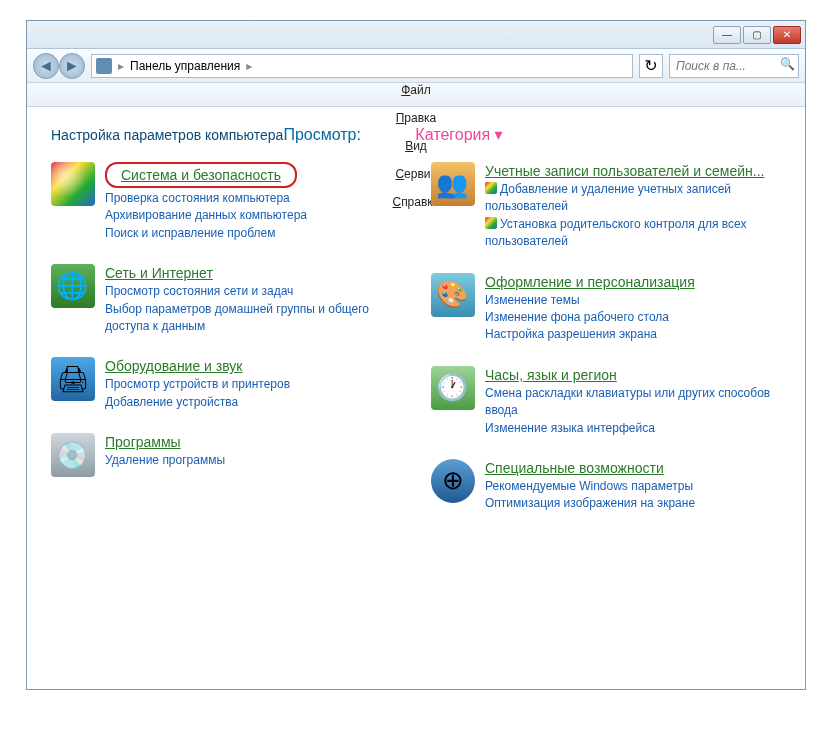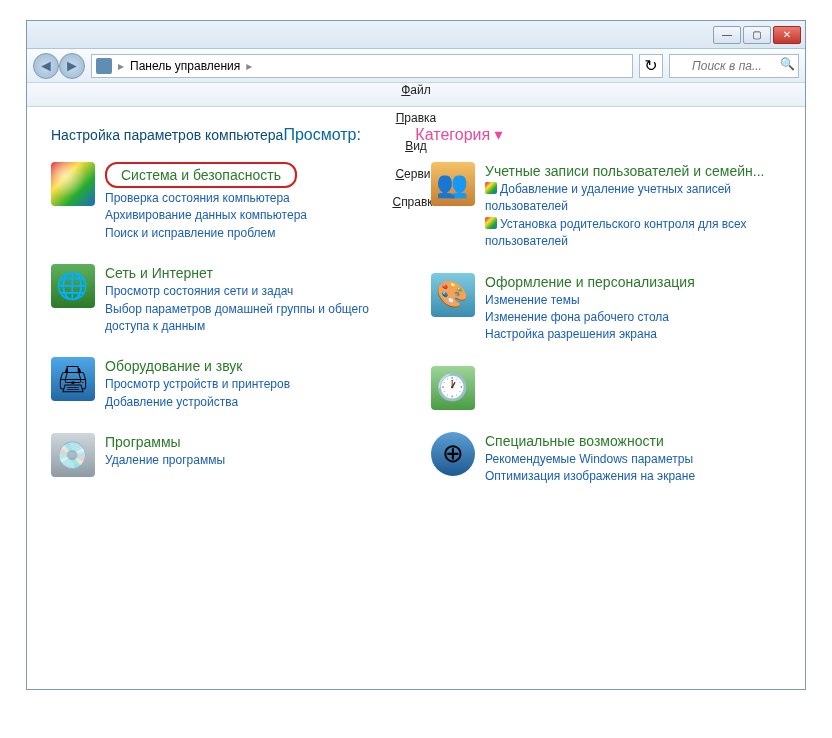--- a/index.html
+++ b/index.html
@@ -8,21 +8,21 @@
 .titlebar { height: 28px; background: linear-gradient(#eaf1f8,#dbe7f2); border-bottom: 1px solid #b0c4d6; display: flex; justify-content: flex-end; align-items: center; padding: 0 4px; gap: 2px; }
 .tb-btn { width: 28px; height: 18px; border: 1px solid #8aa3b8; border-radius: 2px; background: linear-gradient(#f3f7fb,#d8e3ee); display: flex; align-items: center; justify-content: center; font-size: 10px; color: #333; cursor: pointer; }
 .tb-btn.cls { background: linear-gradient(#e97b6f,#c3362b); color: #fff; border-color: #9d2c24; }
 .navbar { height: 34px; background: linear-gradient(#fafcfe,#e5eef6); border-bottom: 1px solid #c8d6e2; display: flex; align-items: center; padding: 0 6px; gap: 6px; }
 .nav-arrows { display: flex; gap: 0; }
 .nav-arrow { width: 26px; height: 26px; border-radius: 50%; background: radial-gradient(#c9dbec,#9bb8d1); border: 1px solid #7a9bb3; display: flex; align-items: center; justify-content: center; color: #4a6b89; cursor: pointer; }
 .addr { flex: 1; height: 24px; border: 1px solid #a8bdd1; background: #fff; display: flex; align-items: center; padding: 0 4px; font-size: 12px; gap: 6px; }
 .addr-icon { width: 16px; height: 16px; background: #5f8db3; border-radius: 2px; display: inline-block; }
 .addr-sep { color: #888; }
 .refresh { width: 24px; height: 24px; border: 1px solid #a8bdd1; background: #fff; display: flex; align-items: center; justify-content: center; cursor: pointer; }
-.search { width: 130px; height: 24px; border: 1px solid #a8bdd1; background: #fff; padding: 0 20px 0 6px; font-size: 12px; font-style: italic; color: #0c4a6e; position: relative; text-align: center; }
+.search { width: 130px; height: 24px; border: 1px solid #a8bdd1; background: #fff; padding: 0 20px 0 6px; font-size: 12px; font-style: italic; color: #0c4a6e; position: relative; }
 .search-icon { position: absolute; right: 4px; top: 3px; color: #5f8db3; font-size: 12px; }
 .menubar { height: 24px; background: linear-gradient(#f6f9fc,#e8f0f7); border-bottom: 1px solid #c8d6e2; display: flex; align-items: center; padding: 0 8px; gap: 14px; font-size: 12px; flex-direction: column; }
 .menu-item { cursor: pointer; color: #222; }
 .menu-item span.ul { text-decoration: underline; }
 .content { padding: 18px 24px; height: 580px; overflow: hidden; }
 .head-row { display: flex; justify-content: flex-start; align-items: center; margin-bottom: 18px; }
 .head-title { font-size: 14px; color: #0a4b7a; }
 .view-lbl { font-size: 16px; color: #0369a1; margin-right: 14px; }
 .view-drop { font-size: 16px; color: #ec4899; cursor: pointer; padding-left: 36px; }
 .cols { display: flex; gap: 30px; }
@@ -32,21 +32,21 @@
 .ic-shield { background: linear-gradient(135deg,#d13,#fd3,#2a3,#26c); border-radius: 4px; position: relative; }
 .ic-shield::after { content:""; position:absolute; width:100%; height:100%; background: radial-gradient(circle at 30% 30%, rgba(255,255,255,.6), transparent 50%); }
 .ic-net { background: linear-gradient(#5fb05c,#2a7a28); }
 .ic-hw { background: linear-gradient(#4ea8e8,#2267a4); }
 .ic-prog { background: linear-gradient(#cfd7dc,#8e9ba4); }
 .ic-users { background: linear-gradient(#f3c267,#c77f33); }
 .ic-appear { background: linear-gradient(#7dcbe0,#3a8db0); }
 .ic-clock { background: linear-gradient(#9ed498,#4a9c44); }
 .ic-ease { background: linear-gradient(#5a9fd3,#1f5a92); border-radius: 50%; }
 .cat-body { flex: 1; }
-.cat-title { color: #2b7a2b; font-size: 14px; cursor: pointer; display: inline-block; margin-bottom: 2px; }
+.cat-title { color: #2b7a2b; font-size: 14px; cursor: pointer; display: inline-block; margin-bottom: 2px; text-decoration: underline; }
 .cat-title.hl { border: 2px solid #d02020; border-radius: 12px; padding: 3px 14px; }
 .cat-link { display: block; color: #1a5fb4; font-size: 12px; line-height: 1.45; cursor: pointer; }
 .shield-dot { display: inline-block; width: 12px; height: 12px; background: linear-gradient(135deg,#d13,#fd3,#2a3,#26c); border-radius: 2px; margin-right: 3px; vertical-align: -1px; }
 </style>
 </head>
 <body>
 
 <div class="window">
 
   <div class="titlebar">
@@ -147,20 +147,25 @@
           <div class="cat-body">
             <span class="cat-title">Оформление и персонализация</span>
             <a class="cat-link">Изменение темы</a>
             <a class="cat-link">Изменение фона рабочего стола</a>
             <a class="cat-link">Настройка разрешения экрана</a>
           </div>
         </div>
 
         <div class="cat">
           <div class="cat-icon ic-clock">🕐</div>
+          <div class="cat-body">
+            <span class="cat-title">Часы, язык и регион</span>
+            <a class="cat-link">Смена раскладки клавиатуры или других способов ввода</a>
+            <a class="cat-link">Изменение языка интерфейса</a>
+          </div>
         </div>
 
         <div class="cat">
           <div class="cat-icon ic-ease">⊕</div>
           <div class="cat-body">
             <span class="cat-title">Специальные возможности</span>
             <a class="cat-link">Рекомендуемые Windows параметры</a>
             <a class="cat-link">Оптимизация изображения на экране</a>
           </div>
         </div>

